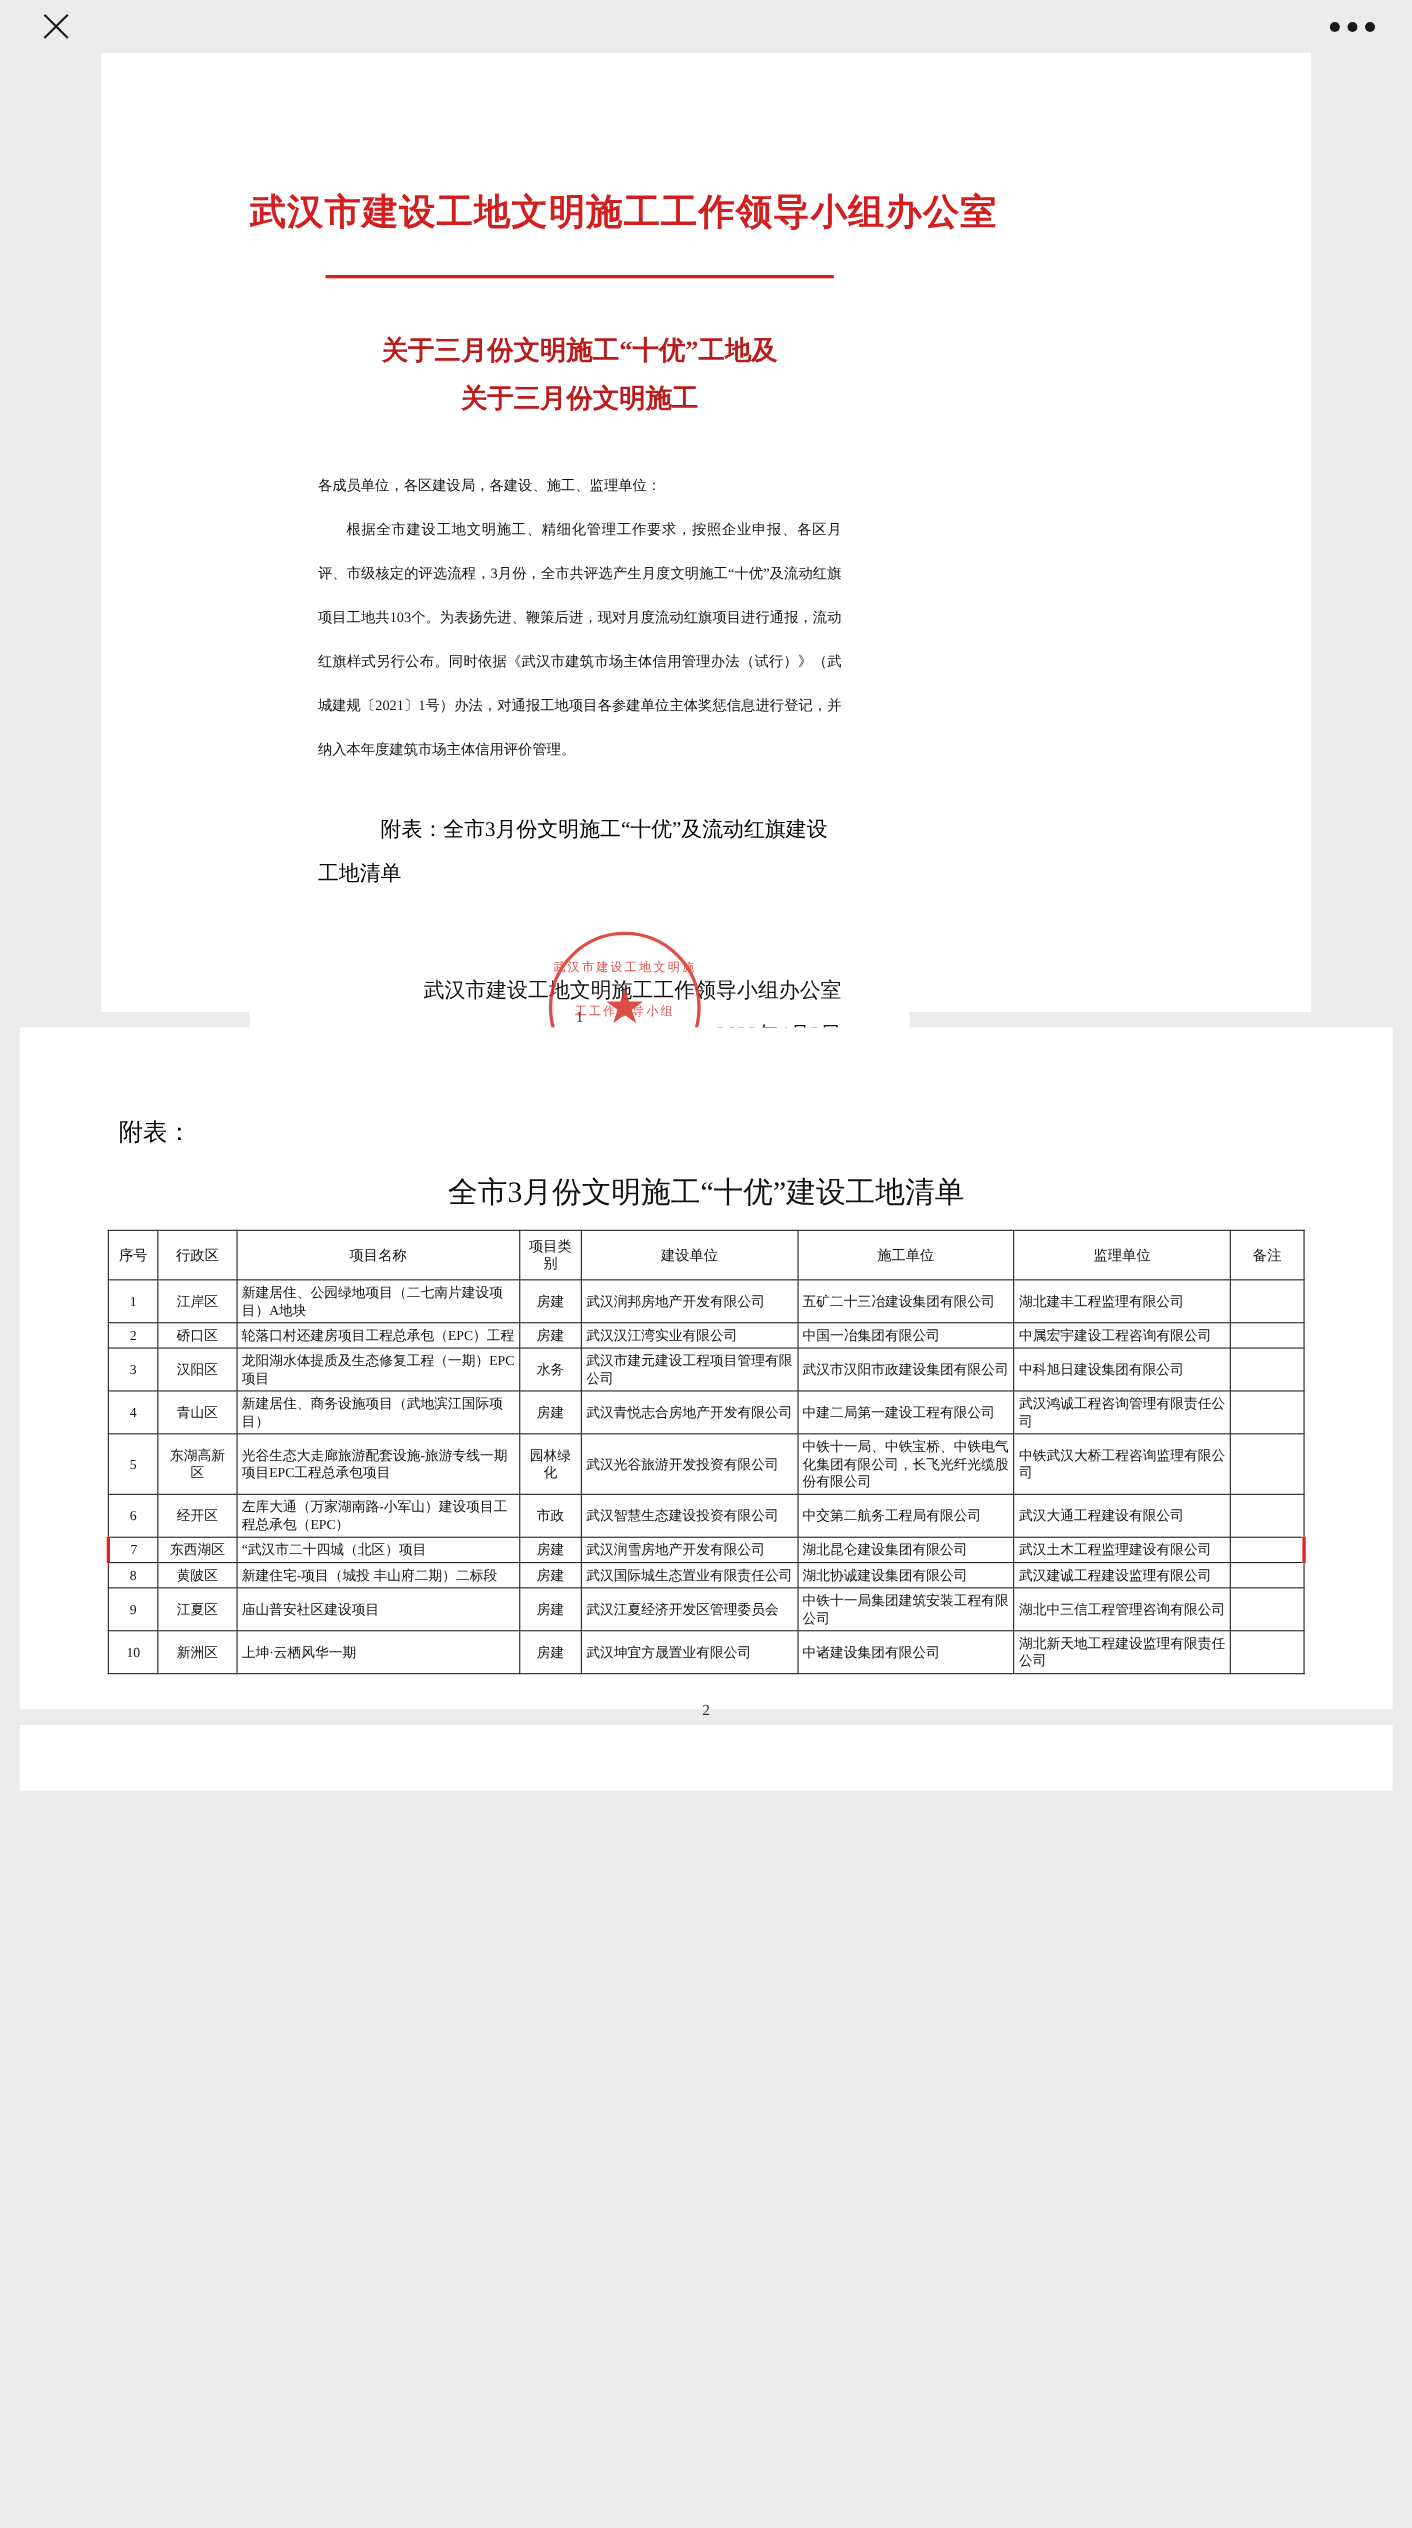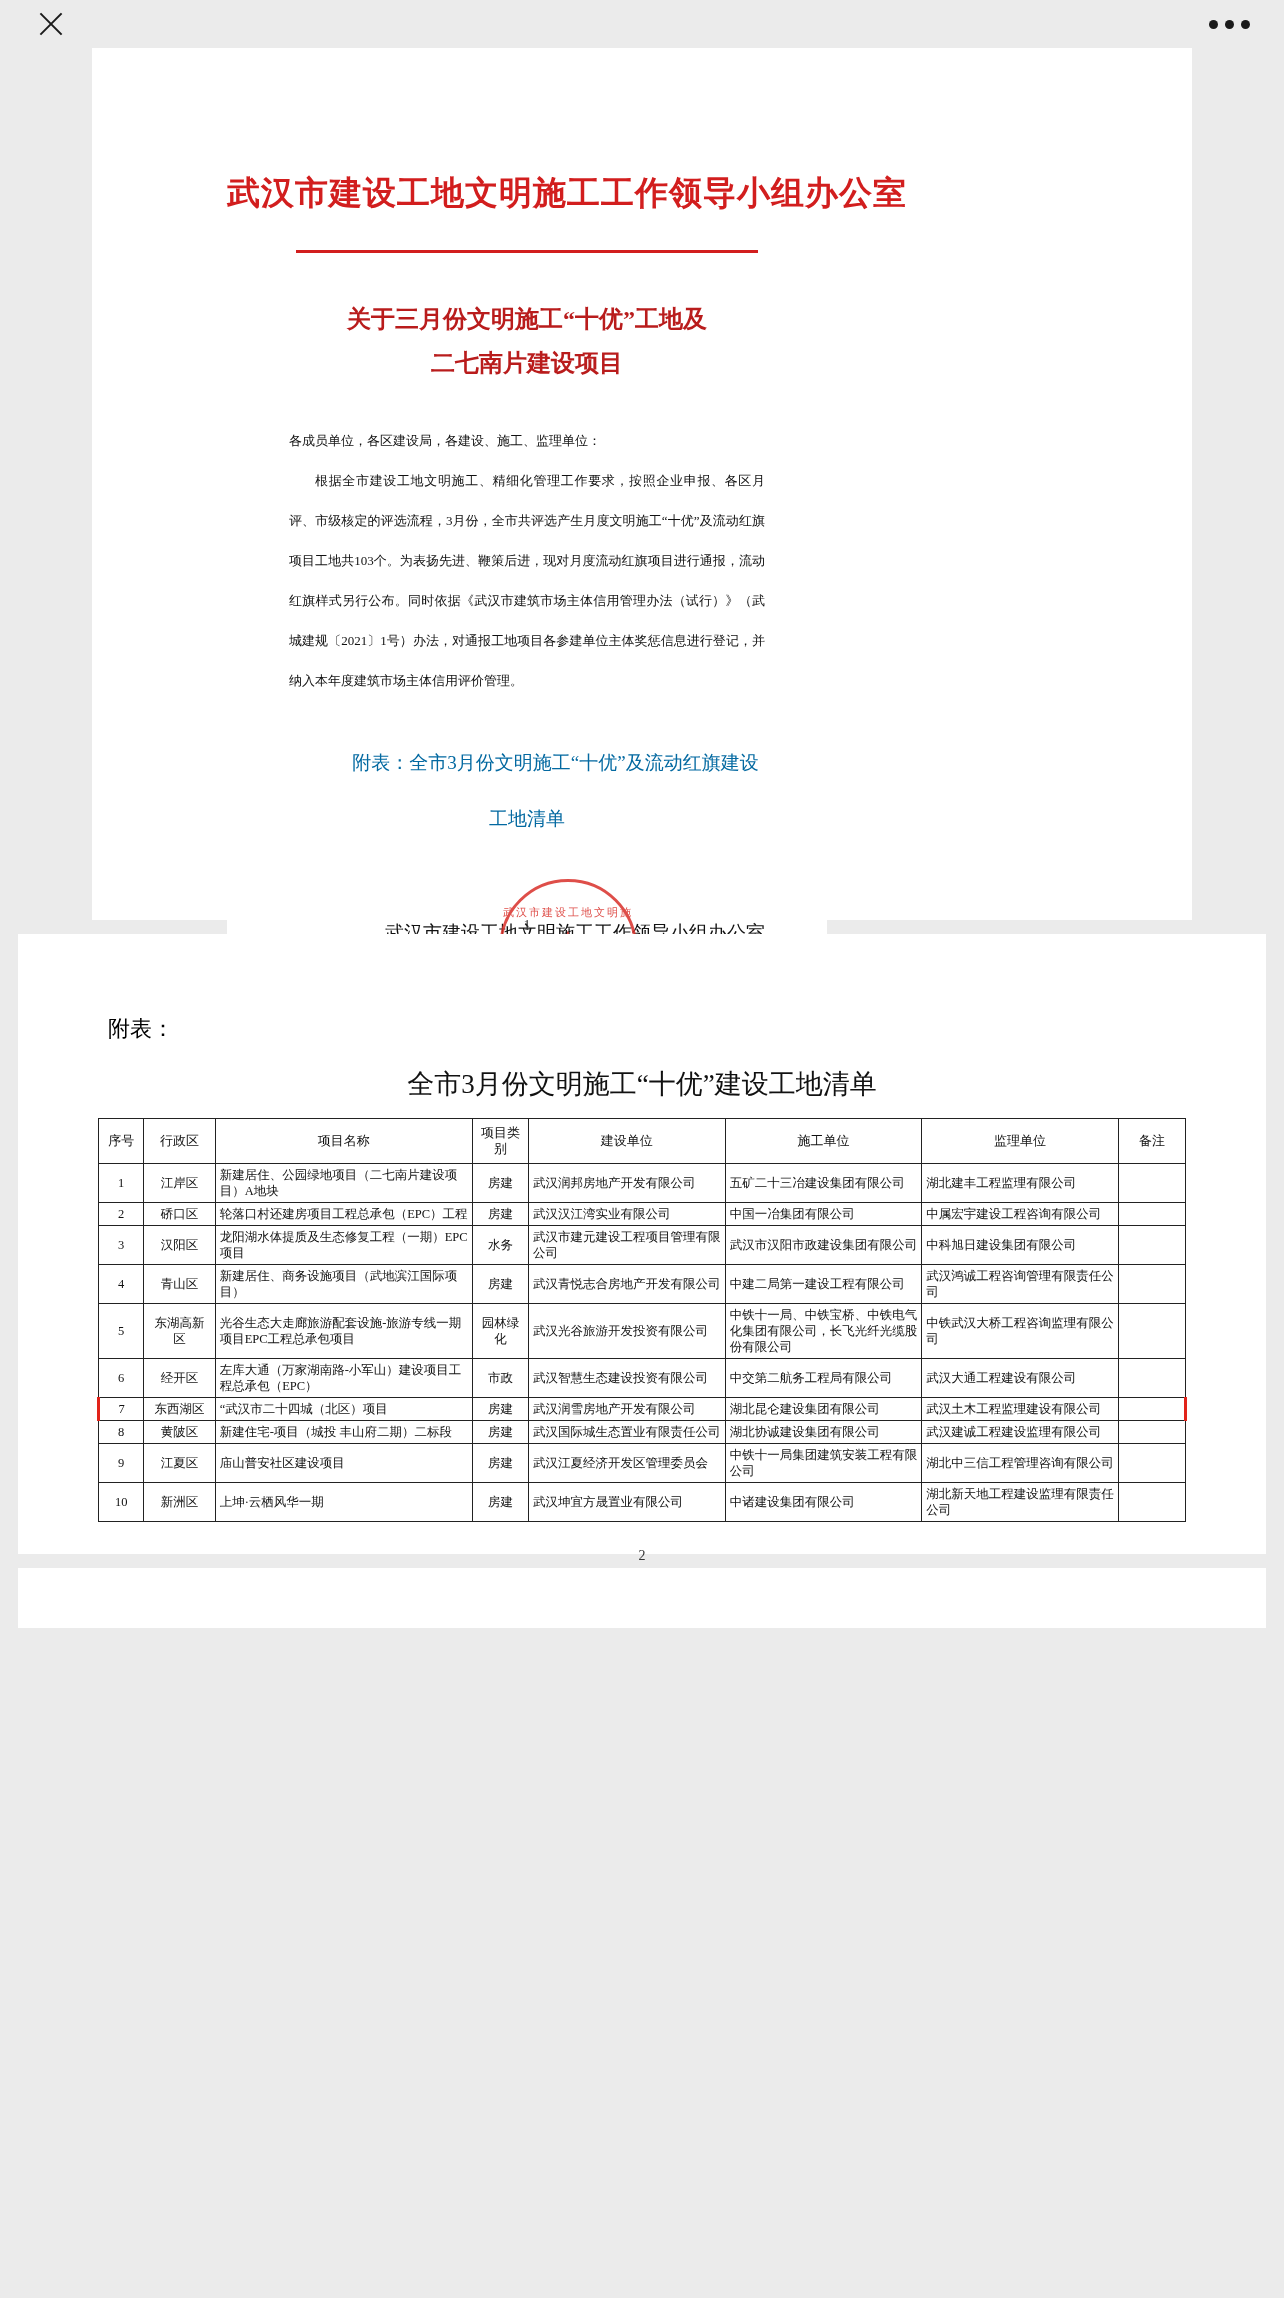--- a/index.html
+++ b/index.html
@@ -121,24 +121,23 @@
     font-size: 13px;
     line-height: 40px;
     color: #111;
     text-align: justify;
   }
   .body-wrap p { margin: 0; }
   .indent2 { text-indent: 2em; }
   .attach {
     margin: 34px 62px 0 62px;
     font-size: 19px;
-    line-height: 56px;
+    line-height: 40px;
     text-indent: 3em;
-    color: #0369a1;
-    text-align: center;
+    color: #000000;
   }
   .signature {
     margin: 66px 62px 0 62px;
     font-size: 19px;
     line-height: 40px;
     text-align: right;
     color: #111;
     position: relative;
   }
   .stamp {
@@ -260,21 +259,21 @@
   </div>
 
   <div class="sheet sheet-1">
     <div class="doc1">
 
       <div class="doc-title">武汉市建设工地文明施工工作领导小组办公室</div>
       <div class="red-rule"></div>
 
       <div class="doc-subject">
         <div>关于三月份文明施工“十优”工地及</div>
-        <div>二七南片建设项目</div>
+        <div>关于三月份文明施工</div>
       </div>
 
       <div class="body-wrap">
         <p>各成员单位，各区建设局，各建设、施工、监理单位：</p>
         <p class="indent2">根据全市建设工地文明施工、精细化管理工作要求，按照企业申报、各区月评、市级核定的评选流程，3月份，全市共评选产生月度文明施工“十优”及流动红旗项目工地共103个。为表扬先进、鞭策后进，现对月度流动红旗项目进行通报，流动红旗样式另行公布。同时依据《武汉市建筑市场主体信用管理办法（试行）》（武城建规〔2021〕1号）办法，对通报工地项目各参建单位主体奖惩信息进行登记，并纳入本年度建筑市场主体信用评价管理。</p>
       </div>
 
       <div class="attach">附表：全市3月份文明施工“十优”及流动红旗建设工地清单</div>
 
       <div class="signature">

